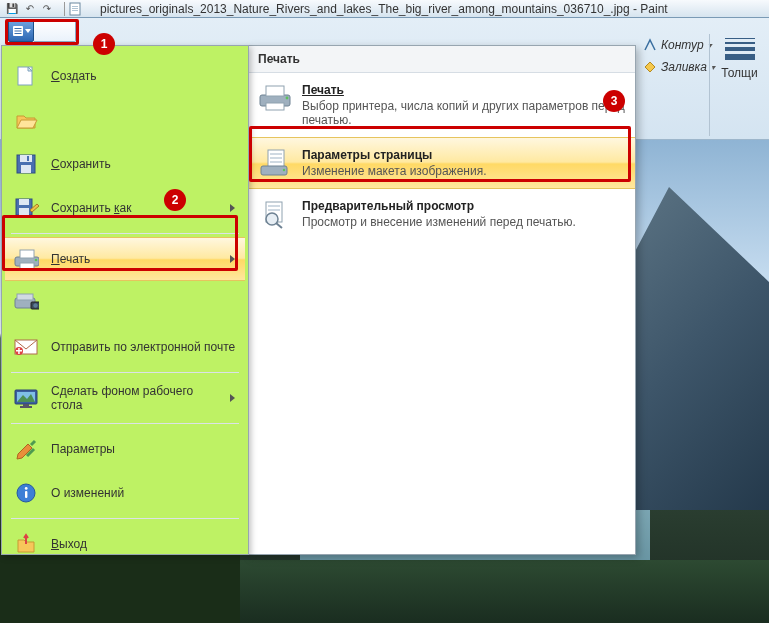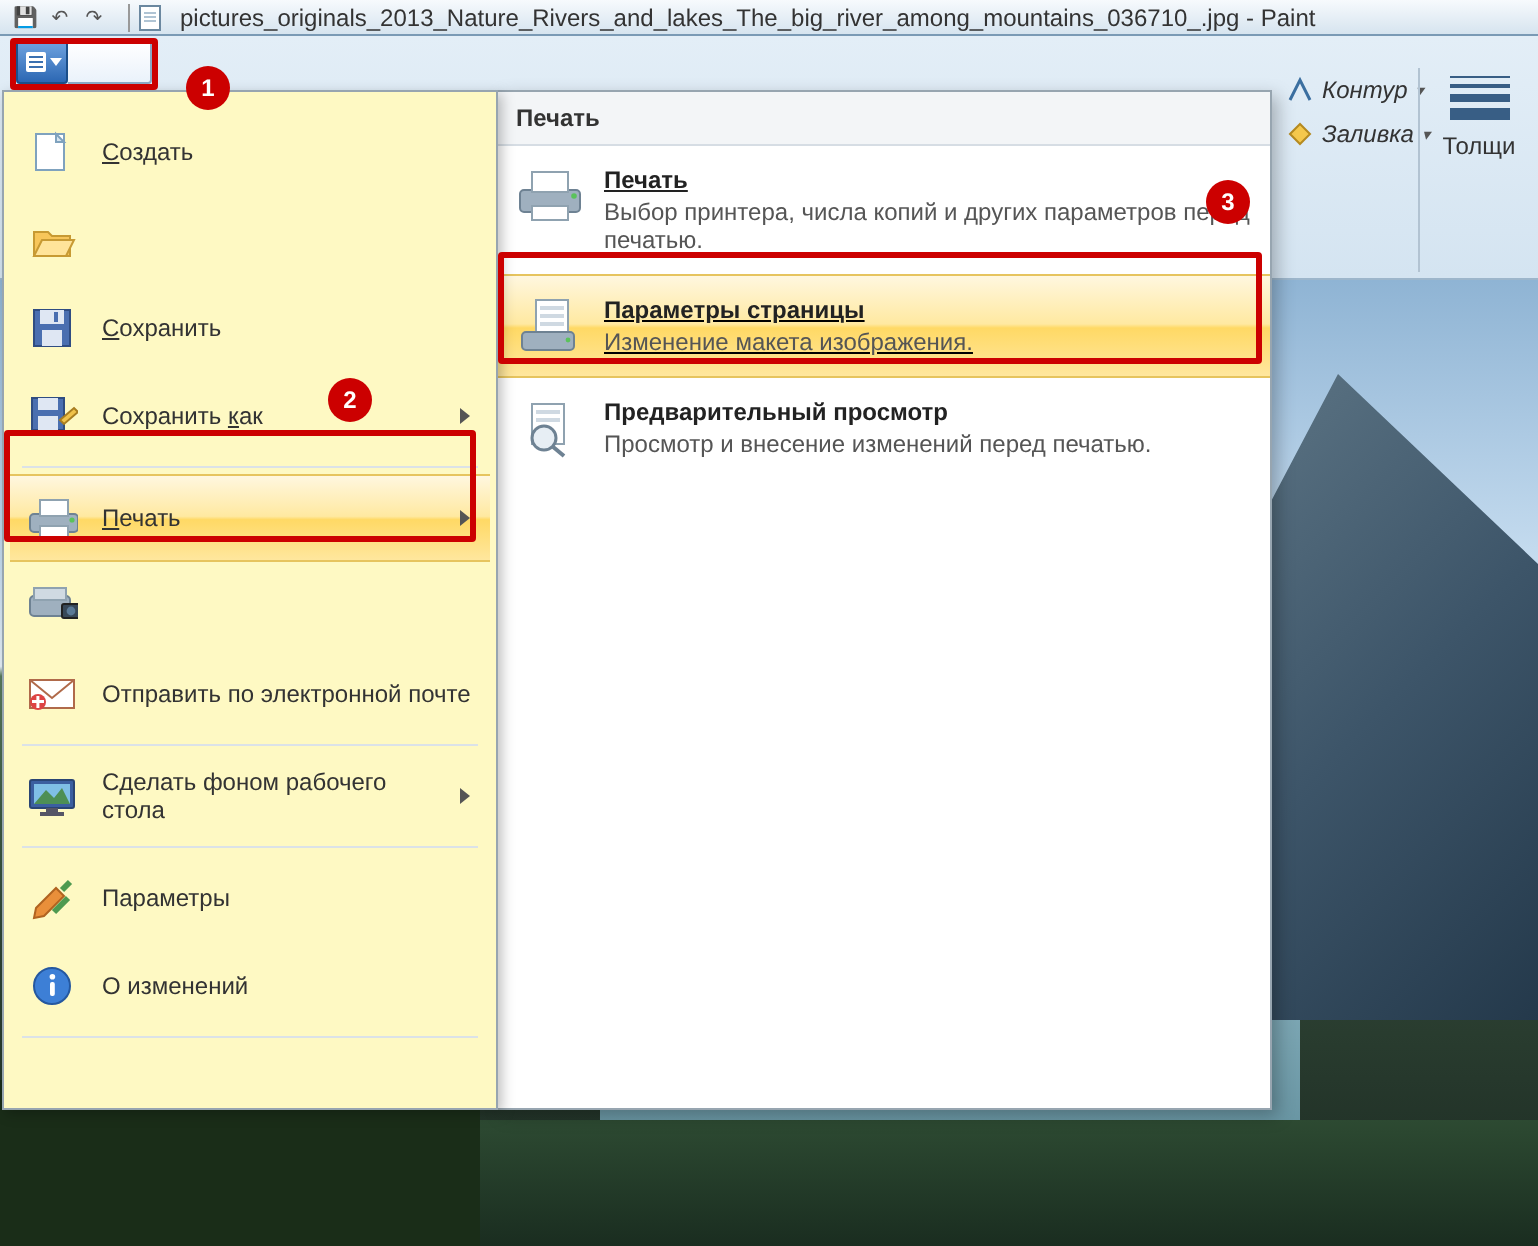--- a/index.html
+++ b/index.html
@@ -22,21 +22,21 @@
 
   
   .titlebar { position: absolute; left: 0; top: 0; right: 0; height: 18px;
               background: linear-gradient(to bottom, #f7fafd, #d6e4ef);
               border-bottom: 1px solid #7a9ab5;
               display: flex; align-items: center; padding-left: 5px; z-index: 50; }
   .titlebar-icons { display: flex; gap: 1px; margin-right: 6px; }
   .titlebar-icon { width: 16px; height: 16px; display:flex; align-items:center; justify-content:center; font-size: 10px; color:#555;}
   .titlebar-divider { width: 1px; height: 14px; background: #999; margin: 0 3px; }
   .title-doc-icon { width: 16px; height: 16px; display:flex; align-items:center; justify-content:center;}
-  .titlebar-text { color: #333; margin-left: 6px; white-space: nowrap; overflow: hidden; }
+  .titlebar-text { color: #333; margin-left: 16px; white-space: nowrap; overflow: hidden; }
 
   
   .ribbon { position: absolute; left: 0; top: 18px; width: 100%; height: 122px;
             background: linear-gradient(to bottom, #e3eef7, #d4e4f1); z-index: 5;
             border-bottom: 1px solid #9db6cb; }
 
   
   .ribbon-right { position: absolute; right: 0; top: 30px; width: 130px; height: 110px; z-index: 6;
                   display: flex; }
   .rgroup1 { width: 70px; display:flex; flex-direction:column; gap:4px; padding-top:6px;}
@@ -64,21 +64,21 @@
   .hl1 { left: 5px; top: 19px; width: 74px; height: 26px; }
   .hl2 { left: 2px; top: 215px; width: 236px; height: 56px; }
   .hl3 { left: 249px; top: 126px; width: 382px; height: 56px; }
   .step-badge { position: absolute; width: 22px; height: 22px; border-radius: 50%; background: #c00; color:#fff; font-weight:bold; font-size:12px; display:flex; align-items:center; justify-content:center; z-index:71; }
   .b1 { left: 93px; top: 33px; }
   .b2 { left: 164px; top: 189px; }
   .b3 { left: 603px; top: 90px; }
 
   
   .file-menu { position: absolute; left: 1px; top: 45px; width: 248px; height: 510px;
-               background: #fef9c3; border: 1px solid #97a5b0; z-index: 40;
+               background: #bef264; border: 1px solid #97a5b0; z-index: 40;
                box-shadow: 2px 2px 6px rgba(0,0,0,.25); }
   .file-menu-inner { padding: 8px 3px; display:flex; flex-direction:column; }
   .fm-item { display:flex; align-items:center; gap: 12px; padding: 0 8px; height: 44px; cursor:default; position:relative; color:#333;}
   .fm-item .icon-slot { width: 26px; height: 26px; display:flex; align-items:center; justify-content:center; }
   .fm-item .label { flex: 1; }
   .fm-item .label .ul { text-decoration: underline; }
   .fm-item .arrow { width:0;height:0;border-top:4px solid transparent;border-bottom:4px solid transparent;border-left:5px solid #555; margin-right:2px;}
   .fm-item.sel { background: linear-gradient(to bottom, #fff7df 0%, #ffe9a1 48%, #ffd965 52%, #ffe79e 100%);
                  border-top:1px solid #e6c45e; border-bottom:1px solid #e6c45e; }
   .fm-sep { height: 1px; background: #dbe2e8; margin: 3px 6px; }
@@ -87,21 +87,21 @@
   .sub-menu { position: absolute; left: 248px; top: 45px; width: 388px; height: 510px;
               background: #fff; border: 1px solid #97a5b0; border-left: none;
               box-shadow: 3px 3px 8px rgba(0,0,0,.25); z-index: 39; }
   .sub-header { background: #f3f5f7; border-bottom: 1px solid #d6dde4; padding: 6px 10px; font-weight: bold; color:#333;}
   .sub-item { display:flex; gap: 10px; padding: 10px 10px; cursor: default; }
   .sub-item .icon-slot { width: 34px; height: 30px; display:flex; align-items:flex-start; justify-content:center; }
   .sub-item .text { flex:1; }
   .sub-item .text .t1 { font-weight: bold; color: #222; }
   .sub-item .text .t2 { color: #555; margin-top: 2px; }
   .sub-item.sel { background: linear-gradient(to bottom, #fff7df 0%, #ffe9a1 48%, #ffd965 52%, #ffe79e 100%);
-                  border-top:1px solid #e6c45e; border-bottom:1px solid #e6c45e;text-decoration:underline; }
+                  border-top:1px solid #e6c45e; border-bottom:1px solid #e6c45e; }
 
 </style>
 </head>
 <body>
 
 <div class="bg-image"></div>
 <div class="lake"></div>
 <div class="mountain"></div>
 <div class="trees-left"></div>
 <div class="trees-mid"></div>
@@ -279,20 +279,30 @@
       <span class="icon-slot">
           <svg width="22" height="22">
             <circle cx="11" cy="11" r="9" fill="#3d7fd6" stroke="#2558a0"></circle>
             <rect x="10" y="9" width="2.4" height="7" rx="1" fill="#fff"></rect>
             <circle cx="11.2" cy="6.4" r="1.4" fill="#fff"></circle>
           </svg>
         </span>
       <span class="label">О изменений</span>
     </div>
     <div class="fm-sep"></div>
+    <div class="fm-item">
+      <span class="icon-slot">
+          <svg width="24" height="24">
+            <path d="M4 8 L4 20 L20 20 L20 10 L12 10 L10 8 Z" fill="#f7c65a" stroke="#c79a33"></path>
+            <path d="M12 3 L12 12" stroke="#d44" stroke-width="2"></path>
+            <path d="M10 6 L12 3 L14 6" fill="none" stroke="#d44" stroke-width="2"></path>
+          </svg>
+        </span>
+      <span class="label"><span class="ul">В</span><span>ыход</span></span>
+    </div>
   </div>
 </div>
 
 <div class="sub-menu">
   <div class="sub-header">Печать</div>
 
   <div class="sub-item">
     <span class="icon-slot">
         <svg width="34" height="28">
           <rect x="2" y="12" width="30" height="11" rx="2" fill="#9fb0bf" stroke="#6e8293"></rect>

